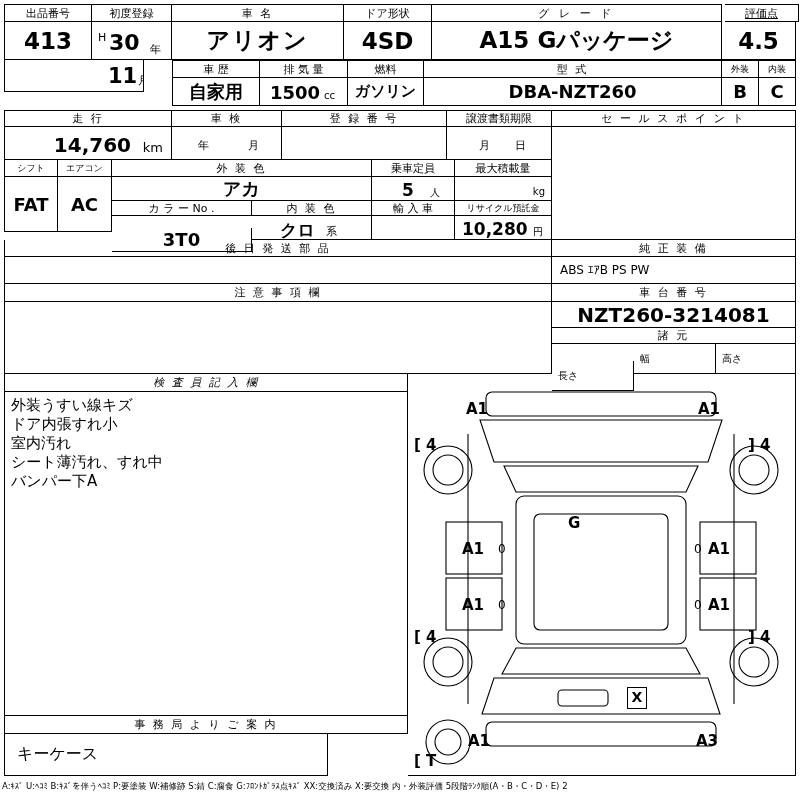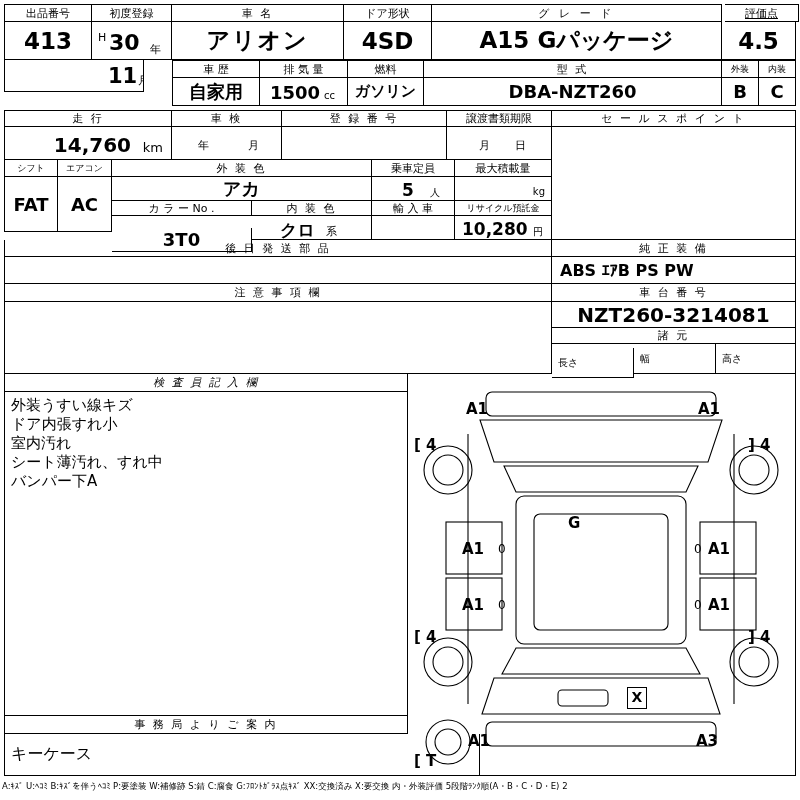--- a/index.html
+++ b/index.html
@@ -221,38 +221,38 @@
 
   <div class="c ctr" style="left:4px;top:240px;width:548px;height:17px;border-top:none;">
       <span class="lbl sp">後 日 発 送 部 品</span>
     </div>
   <div class="c" style="left:4px;top:257px;width:548px;height:27px;border-top:none;"></div>
 
   <div class="c ctr" style="left:552px;top:240px;width:244px;height:17px;border-left:none;border-top:none;">
       <span class="lbl sp">純 正 装 備</span>
     </div>
   <div class="c ctrl" style="left:552px;top:257px;width:244px;height:27px;border-top:none;border-left:none;padding-left:8px;">
-      <span style="font-size:16px;font-weight:bold;">ABS ｴｱB PS PW</span>
+      <span style="font-size:12px;font-weight:normal;">ABS ｴｱB PS PW</span>
     </div>
 
   <div class="c ctr" style="left:4px;top:284px;width:548px;height:18px;border-top:none;">
       <span class="lbl sp">注 意 事 項 欄</span>
     </div>
   <div class="c" style="left:4px;top:302px;width:548px;height:72px;border-top:none;"></div>
 
   <div class="c ctr" style="left:552px;top:284px;width:244px;height:18px;border-top:none;border-left:none;">
       <span class="lbl sp">車 台 番 号</span>
     </div>
   <div class="c ctr" style="left:552px;top:302px;width:244px;height:26px;border-top:none;border-left:none;">
       <span style="font-size:20px;font-weight:bold;">NZT260-3214081</span>
     </div>
   <div class="c ctr" style="left:552px;top:328px;width:244px;height:16px;border-top:none;border-left:none;">
       <span class="lbl sp">諸 元</span>
     </div>
-  <div class="c ctrl" style="left:552px;top:348px;width:82px;height:30px;border-top:none;border-left:none;padding-left:6px;">
+  <div class="c ctrl" style="left:552px;top:361px;width:82px;height:30px;border-top:none;border-left:none;padding-left:6px;">
       <span class="sm">長さ</span>
     </div>
   <div class="c ctrl" style="left:634px;top:344px;width:82px;height:30px;border-top:none;border-left:none;padding-left:6px;">
       <span class="sm">幅</span>
     </div>
   <div class="c ctrl" style="left:716px;top:344px;width:80px;height:30px;border-top:none;border-left:none;padding-left:6px;">
       <span class="sm">高さ</span>
     </div>
 
   <div class="c ctr" style="left:4px;top:374px;width:404px;height:18px;border-top:none;font-style:italic;">
@@ -262,21 +262,21 @@
     <div class="note">外装うすい線キズ</div>
     <div class="note">ドア内張すれ小</div>
     <div class="note">室内汚れ</div>
     <div class="note">シート薄汚れ、すれ中</div>
     <div class="note">バンパー下A</div>
   </div>
 
   <div class="c ctr" style="left:4px;top:716px;width:404px;height:18px;border-top:none;">
       <span class="lbl sp">事 務 局 よ り ご 案 内</span>
     </div>
-  <div class="c ctrl" style="left:4px;top:734px;width:476px;height:42px;border-top:none;padding-left:6px;">
+  <div class="c ctrl" style="left:4px;top:734px;width:324px;height:42px;border-top:none;padding-left:12px;">
       <span style="font-size:16px;">キーケース</span>
     </div>
 
   <div class="c" style="left:408px;top:374px;width:388px;height:402px;border-left:none;border-top:none;">
     <svg width="386" height="400" viewBox="0 0 386 400">
       <g fill="none" stroke="#000" stroke-width="1.1">
 
         <rect x="78" y="18" width="230" height="24" rx="6"></rect>
 
         <path d="M72 46 L314 46 L300 88 L86 88 Z"></path>

